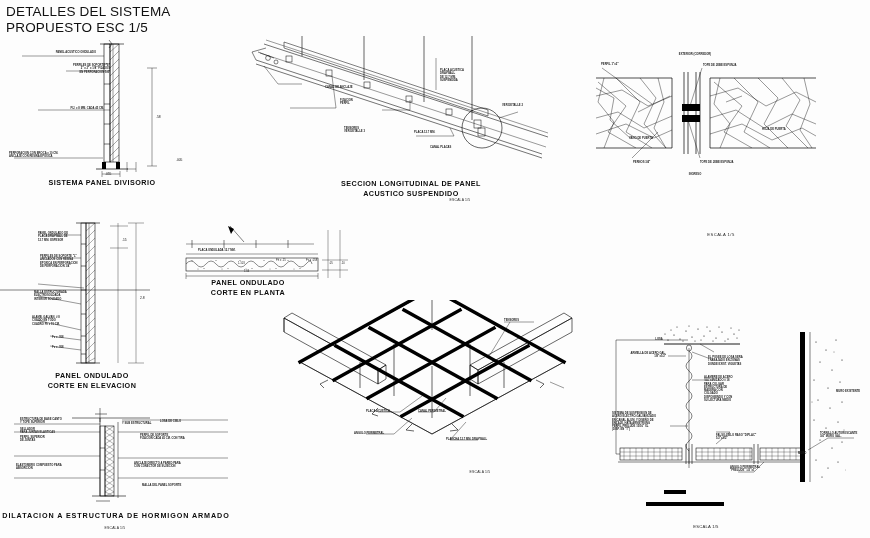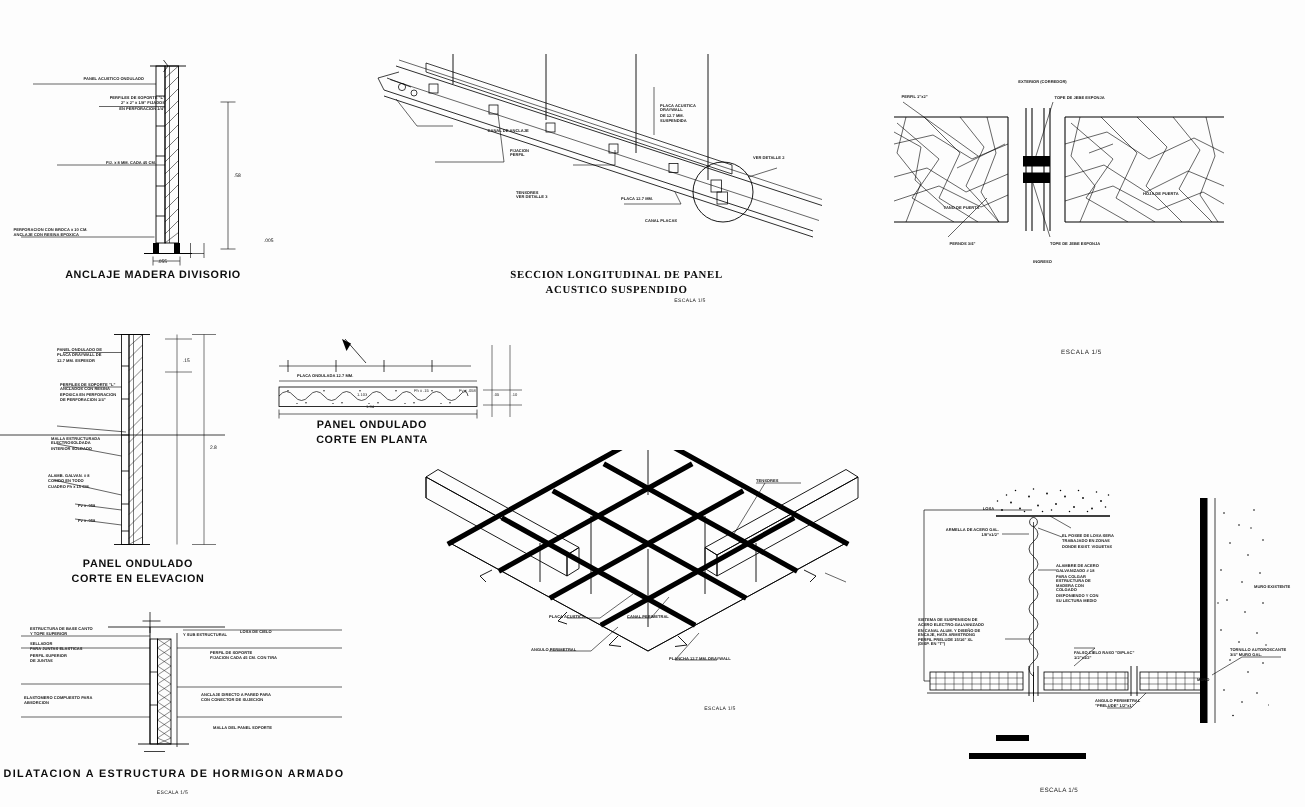--- a/index.html
+++ b/index.html
@@ -44,20 +44,22 @@
   .micro.b { font-weight: bold; }
   .micro.r { text-align: right; }
   .micro.c { text-align: center; }
   .dim-t { position: absolute; font-size: 3.3px; color: #111; }
 </style>
 </head>
 <body>
 
 <div id="sheet">
 
+  <div class="sheet-title">DETALLES DEL SISTEMA
+PROPUESTO ESC 1/5</div>
 
   <div class="abs" style="left:0px; top:38px;">
     <svg width="210" height="140" viewBox="0 0 210 140">
       <g stroke="#000" fill="none" stroke-width="0.5">
 
         <rect x="104" y="6" width="6" height="118" stroke-width="0.6"></rect>
         <rect x="110" y="6" width="9" height="118" stroke-width="0.6"></rect>
         <line x1="113" y1="6" x2="113" y2="124" stroke-width="0.4"></line>
 
         <g stroke-width="0.35">
@@ -117,21 +119,21 @@
   <div class="micro b r" style="left:52px; top:64px; width:58px;">PERFILES DE SOPORTE "L"
 2" x 2" x 1/8" FIJADOS
 EN PERFORACION 1/4"</div>
   <div class="micro b r" style="left:32px; top:107px; width:72px;">FIJ. x 8 MM. CADA 45 CM.</div>
   <div class="micro b" style="left:9px; top:152px; width:98px;">PERFORACION CON BROCA x 10 CM.
 ANCLAJE CON RESINA EPOXICA</div>
   <div class="dim-t" style="left:156px; top:115px;">.58</div>
   <div class="dim-t" style="left:176px; top:158px;">.005</div>
   <div class="dim-t" style="left:105px; top:172px;">.055</div>
 
-  <div class="det-caption" style="left:22px; top:178px; width:160px;">ANCLAJE MADERA DIVISORIO</div>
+  <div class="det-caption" style="left:22px; top:178px; width:160px;">SISTEMA PANEL DIVISORIO</div>
 
   <div class="abs" style="left:250px; top:36px;">
     <svg width="300" height="140" viewBox="0 0 300 140">
       <g stroke="#000" fill="none" stroke-width="0.5">
 
         <line x1="6" y1="24" x2="292" y2="118" stroke-width="0.55"></line>
         <line x1="6" y1="28" x2="292" y2="122" stroke-width="0.55"></line>
         <line x1="10" y1="17" x2="296" y2="111" stroke-width="0.4"></line>
         <line x1="14" y1="8" x2="298" y2="101" stroke-width="0.55"></line>
         <line x1="16" y1="4" x2="298" y2="97" stroke-width="0.4"></line>
@@ -183,21 +185,21 @@
   <div class="micro b" style="left:344px; top:127px; width:46px;">TENSORES
 VER DETALLE 3</div>
   <div class="micro b" style="left:440px; top:69px; width:48px;">PLACA ACUSTICA
 DRAYWALL
 DE 12.7 MM.
 SUSPENDIDA</div>
   <div class="micro b" style="left:414px; top:131px; width:38px;">PLACA 12.7 MM.</div>
   <div class="micro b" style="left:430px; top:146px; width:42px;">CANAL PLACAS</div>
   <div class="micro b" style="left:502px; top:104px; width:44px;">VER DETALLE 2</div>
 
-  <div class="det-caption" style="left:325px; top:179px; width:172px;font-family:Liberation Serif, serif;">SECCION LONGITUDINAL DE PANEL
+  <div class="det-caption" style="left:325px; top:179px; width:172px;">SECCION LONGITUDINAL DE PANEL
 ACUSTICO SUSPENDIDO</div>
   <div class="det-scale" style="left:430px; top:198px; width:60px;">ESCALA 1/5</div>
 
   <div class="abs" style="left:596px; top:62px;">
     <svg width="220" height="110" viewBox="0 0 220 110">
       <defs>
         <clipPath id="wallL">
             <rect x="0" y="16" width="76" height="70"></rect>
           </clipPath>
         <clipPath id="wallR">

